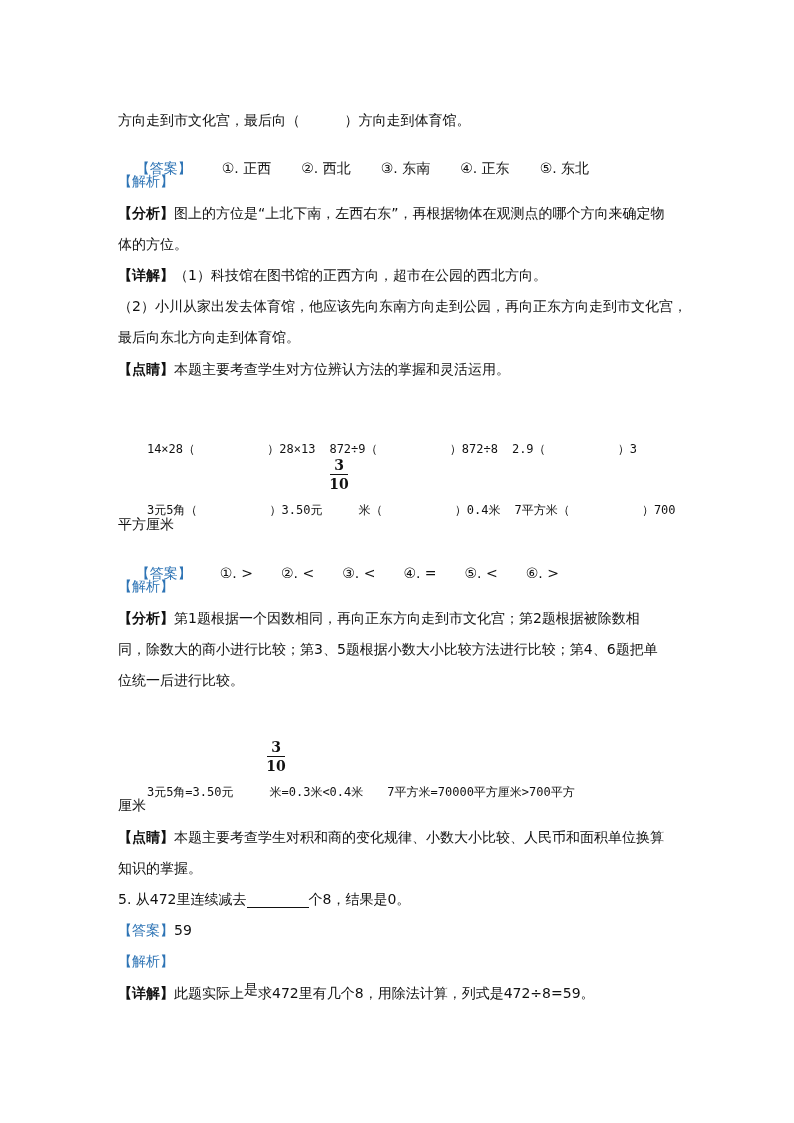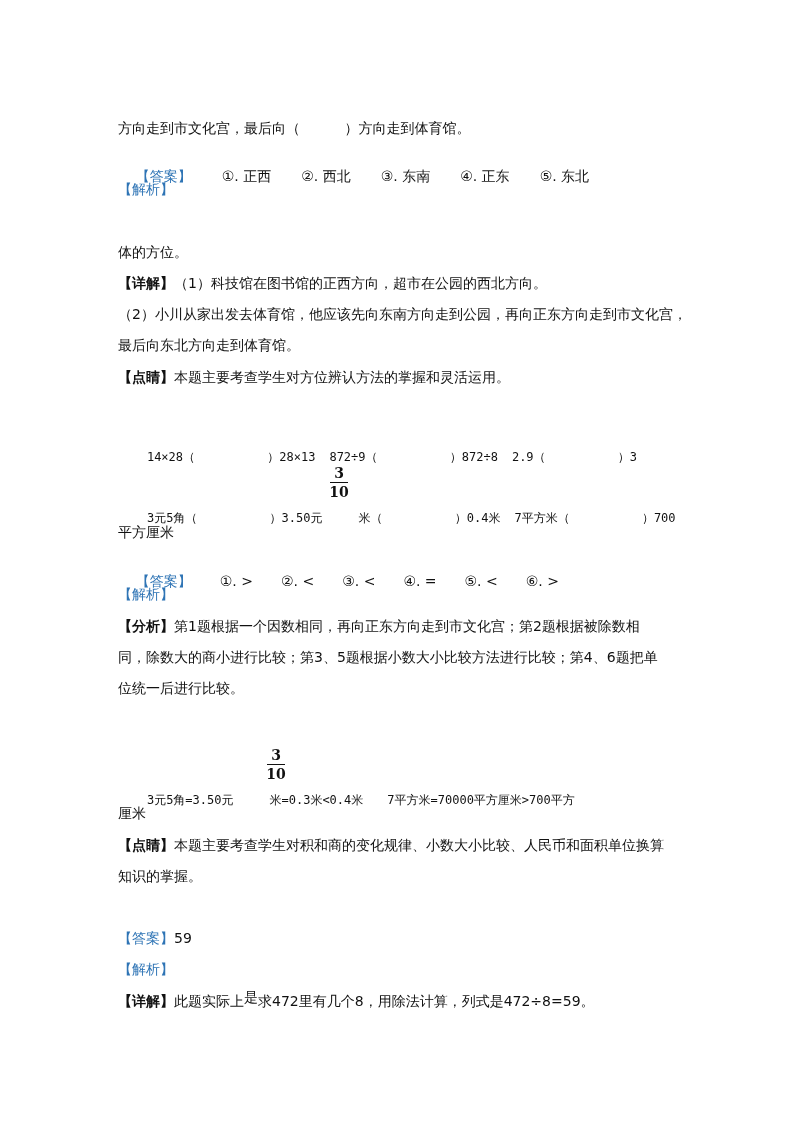--- a/index.html
+++ b/index.html
@@ -1,18 +1,18 @@
 <!DOCTYPE html>
 <html><head>
 <meta charset="utf-8">
 <style>
   html, body { margin: 0; padding: 0; background: #ffffff; }
   body { width: 794px; height: 1123px; position: relative; overflow: hidden;
          font-family: "DejaVu Sans", sans-serif; color: #111; }
-  .page { position: absolute; left: 0; top: 14px; width: 794px; height: 829px; }
+  .page { position: absolute; left: 0; top: 6px; width: 794px; height: 829px; }
   .line { position: absolute; left: 118px; font-size: 14px; line-height: 18px; white-space: pre; }
   .tag-blue { color: #2e74b5; }
   .tag-black { font-weight: bold; }
   .gap { display: inline-block; }
   .mono { font-family: "DejaVu Sans Mono", monospace; font-size: 12px; }
   .frac { position: absolute; font-family: "DejaVu Serif", serif; font-weight: bold; font-size: 14px; text-align: center; width: 22px; }
   .frac .num { display: block; line-height: 16px; }
   .frac .bar { display: block; height: 0; border-top: 1.5px solid #111; margin: 1px 2px 1px 2px; }
   .frac .den { display: block; line-height: 16px; }
   .blank-line { display: inline-block; width: 62px; border-bottom: 1px solid #111; height: 14px; vertical-align: bottom; }
@@ -24,20 +24,21 @@
 <div class="page">
 
   <div class="line" style="top:105px">方向走到市文化宫，最后向（          ）方向走到体育馆。</div>
 
   <div class="line" style="top:135px">
     <span class="tag-blue">【答案】</span><span class="gap" style="width:30px"></span><span>①. 正西</span><span class="gap" style="width:30px"></span><span>②. 西北</span><span class="gap" style="width:30px"></span><span>③. 东南</span><span class="gap" style="width:30px"></span><span>④. 正东</span><span class="gap" style="width:30px"></span><span>⑤. 东北</span>
   </div>
 
   <div class="line tag-blue" style="top:166px">【解析】</div>
 
+  <div class="line" style="top:198px"><span class="tag-black">【分析】</span><span>图上的方位是“上北下南，左西右东”，再根据物体在观测点的哪个方向来确定物</span></div>
   <div class="line" style="top:229px">体的方位。</div>
 
   <div class="line" style="top:260px"><span class="tag-black">【详解】</span><span>（1）科技馆在图书馆的正西方向，超市在公园的西北方向。</span></div>
   <div class="line" style="top:291px">（2）小川从家出发去体育馆，他应该先向东南方向走到公园，再向正东方向走到市文化宫，</div>
   <div class="line" style="top:322px">最后向东北方向走到体育馆。</div>
 
   <div class="line" style="top:354px"><span class="tag-black">【点睛】</span><span>本题主要考查学生对方位辨认方法的掌握和灵活运用。</span></div>
 
 
   <div class="line mono" style="top:416px">
@@ -71,20 +72,21 @@
     <span class="den">10</span>
   </div>
   <div class="line mono" style="top:759px">
     <span>3元5角=3.50元</span><span class="gap" style="width:36px"></span><span>米=0.3米&lt;0.4米</span><span class="gap" style="width:24px"></span><span>7平方米=70000平方厘米&gt;700平方</span>
   </div>
   <div class="line" style="top:790px">厘米</div>
 
   <div class="line" style="top:822px"><span class="tag-black">【点睛】</span><span>本题主要考查学生对积和商的变化规律、小数大小比较、人民币和面积单位换算</span></div>
   <div class="line" style="top:853px">知识的掌握。</div>
 
+  <div class="line" style="top:884px"><span>5. 从472里连续减去</span><span class="blank-line"></span><span>个8，结果是0。</span></div>
 
   <div class="line" style="top:915px"><span class="tag-blue">【答案】</span><span>59</span></div>
 
   <div class="line tag-blue" style="top:946px">【解析】</div>
 
   <div class="line" style="top:978px"><span class="tag-black">【详解】</span><span>此题实际上</span><span class="superscript-shift">是</span><span>求472里有几个8，用除法计算，列式是472÷8=59。</span></div>
 
 
 </div>
 

